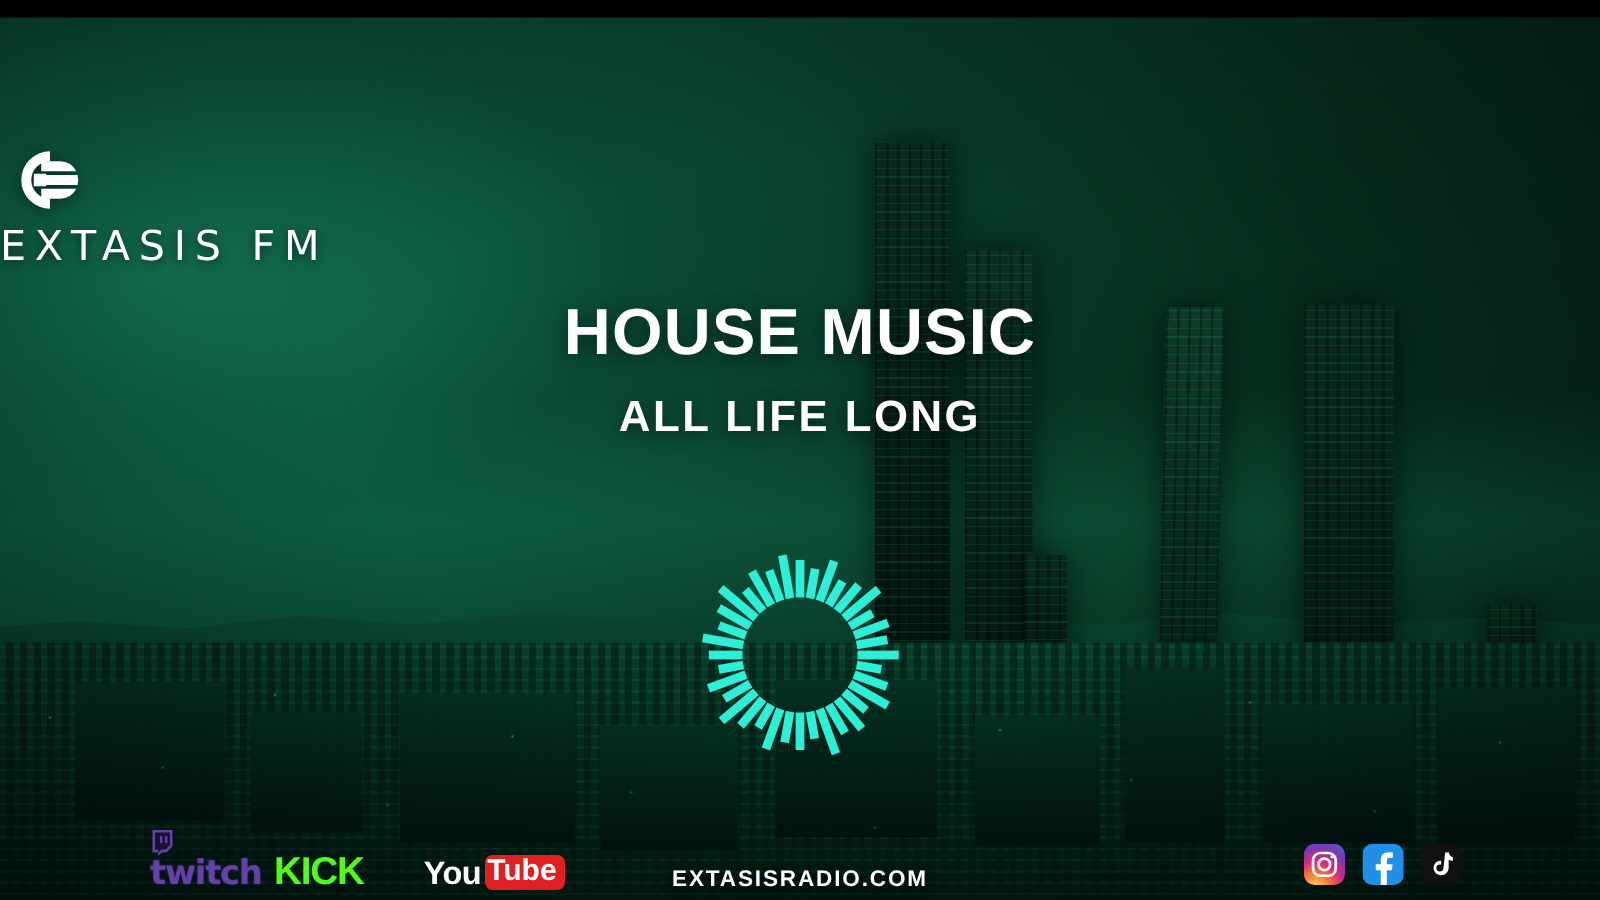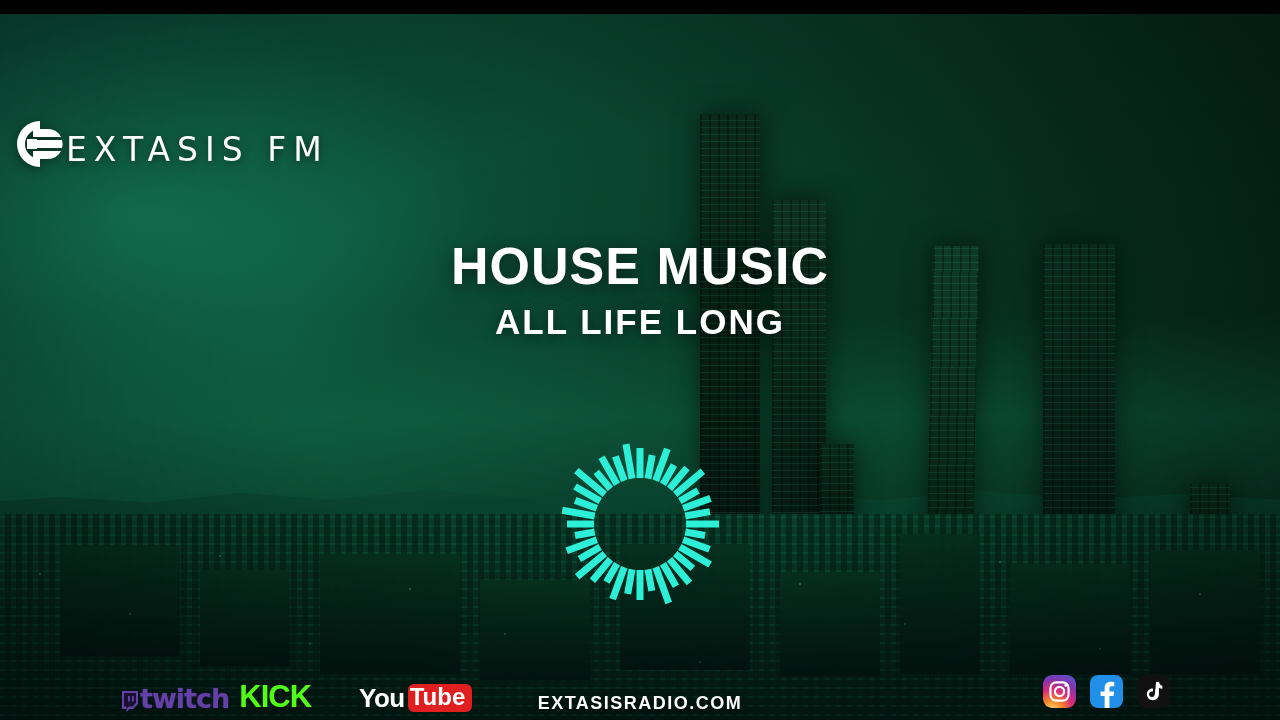--- a/index.html
+++ b/index.html
@@ -107,21 +107,21 @@
 
   
   .content{
     position:absolute; left:0; top:14px; width:1280px; height:706px;
     z-index:20;
   }
 
   
   .brand{
     position:absolute; left:0; top:104px; width:1280px;
-    display:flex; flex-direction:row; align-items:center;
+    display:flex; flex-direction:column; 
   }
   .brand-mark{ display:block; filter:drop-shadow(0 2px 6px rgba(0,0,0,.45)); }
   .brand-word{
     margin-top:10px;
     font-family:"DejaVu Sans", sans-serif;
     font-size:33px;
     font-weight:400;
     letter-spacing:7px;
     color:#ffffff;
     text-shadow:0 2px 8px rgba(0,0,0,.5);
@@ -136,21 +136,21 @@
   .headline{
     font-family:"Liberation Sans", sans-serif;
     font-weight:bold;
     font-size:52px;
     letter-spacing:1px;
     color:#fff;
     line-height:1;
     text-shadow:0 3px 16px rgba(0,0,0,.55);
   }
   .subheadline{
-    margin-top:12px;
+    margin-top:24px;
     font-family:"Liberation Sans", sans-serif;
     font-weight:bold;
     font-size:35px;
     letter-spacing:2px;
     color:#fff;
     line-height:1;
     text-shadow:0 2px 12px rgba(0,0,0,.5);
   }
 
   
@@ -184,21 +184,21 @@
     color:#fff; line-height:1.4;
     text-shadow:0 2px 8px rgba(0,0,0,.6);
   }
   .footer-right{
     position:absolute; right:110px; bottom:12px;
     display:flex; align-items:center; gap:14px;
   }
 
   
   .twitch{
-    display:flex; flex-direction:row; align-items:flex-end;
+    display:flex; flex-direction:column; align-items:flex-start;
     line-height:1;
   }
   .twitch-word{
     font-family:"DejaVu Sans", sans-serif;
     font-weight:bold; font-size:27px; letter-spacing:-1px;
     color:#6441a5;
     text-shadow:0 0 2px #3a2269;
   }
   .kick{
     font-family:"Liberation Sans", sans-serif;

